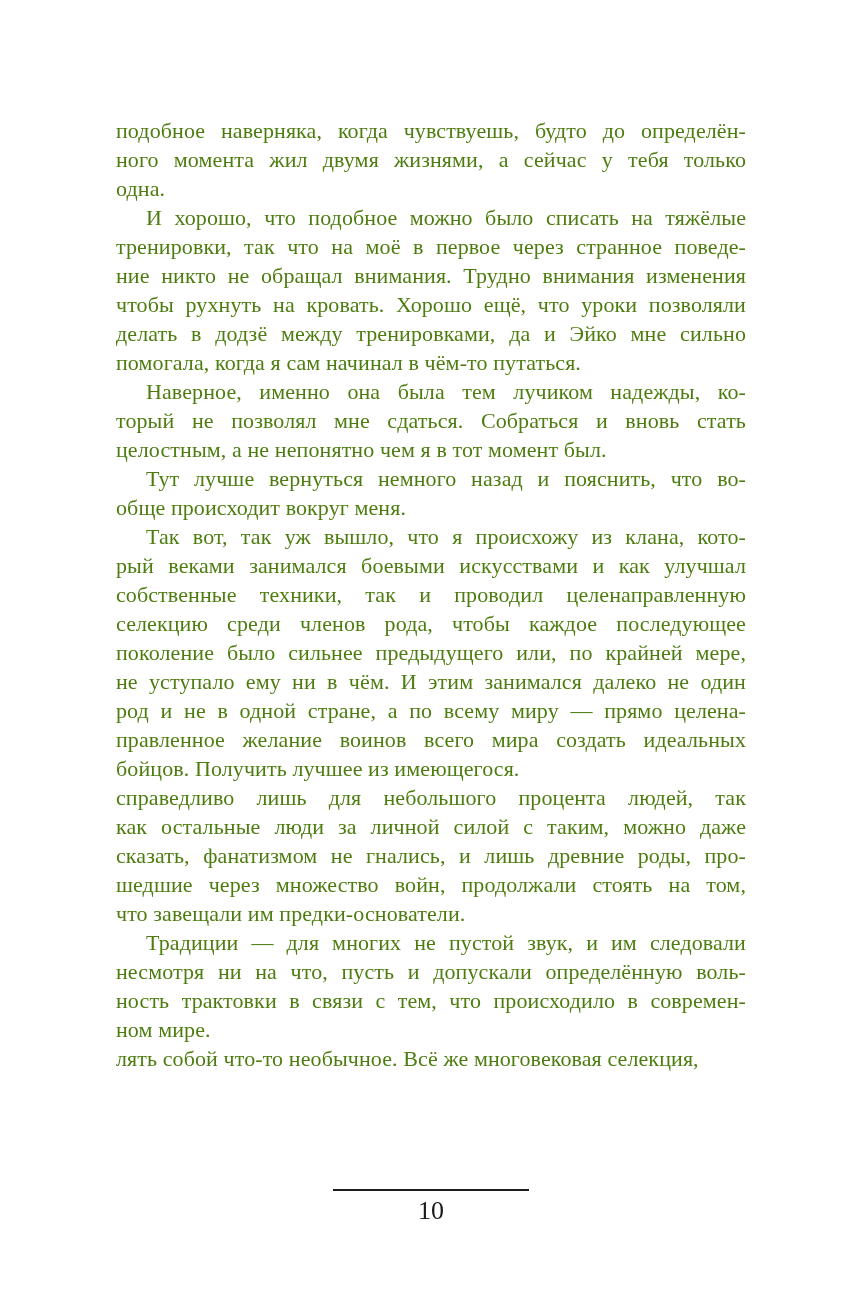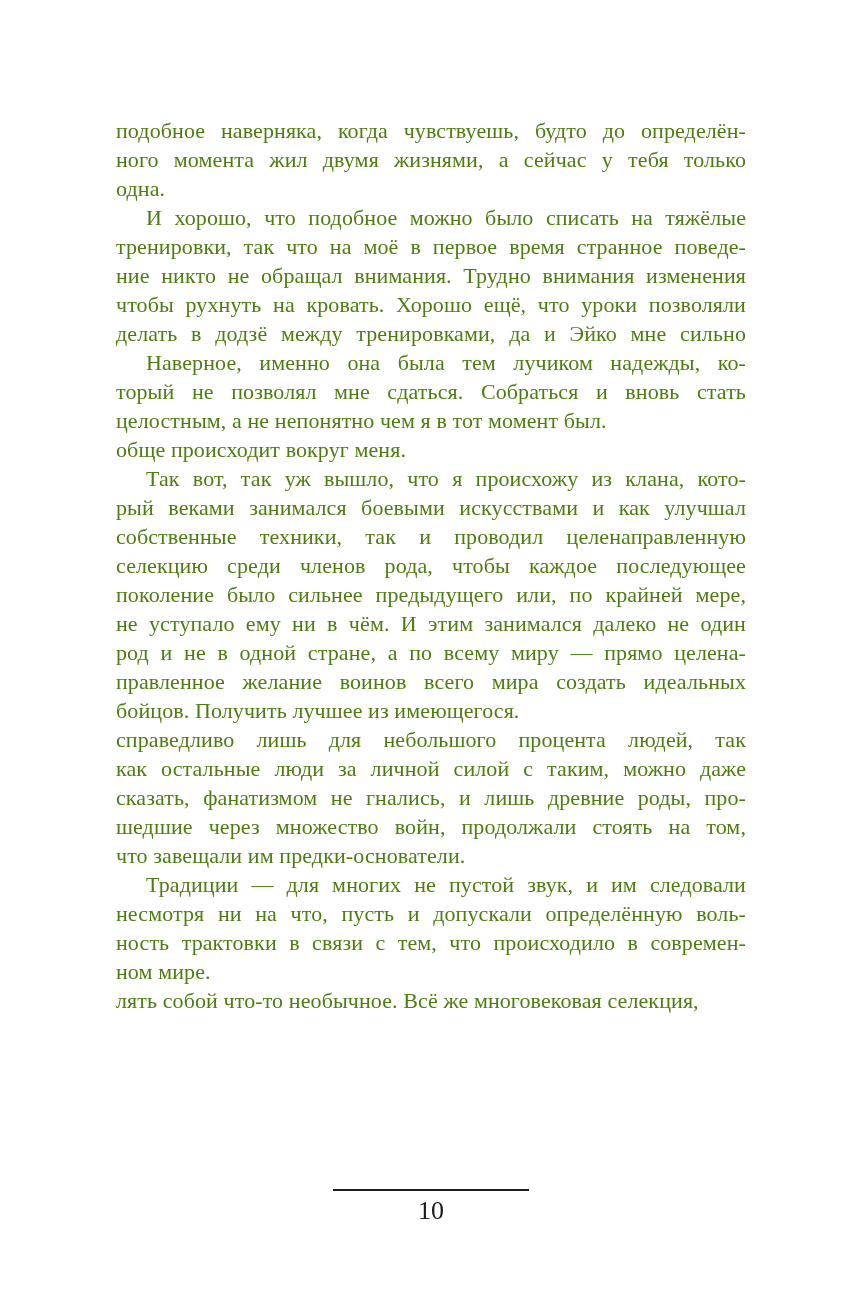--- a/index.html
+++ b/index.html
@@ -69,31 +69,33 @@
 
 <div class="book-page">
   <div class="text-block" id="text-block">
       <div class="paragraph">
         <div class="line">подобное наверняка, когда чувствуешь, будто до определён-</div>
         <div class="line">ного момента жил двумя жизнями, а сейчас у тебя только</div>
         <div class="line last">одна.</div>
       </div>
       <div class="paragraph">
         <div class="line indent">И хорошо, что подобное можно было списать на тяжёлые</div>
-        <div class="line">тренировки, так что на моё в первое время странное поведе-</div>
+        <div class="line">тренировки, так что на моё в первое через странное поведе-</div>
         <div class="line">ние никто не обращал внимания. Трудно внимания изменения</div>
         <div class="line">чтобы рухнуть на кровать. Хорошо ещё, что уроки позволяли</div>
         <div class="line">делать в додзё между тренировками, да и Эйко мне сильно</div>
+        <div class="line last">помогала, когда я сам начинал в чём-то путаться.</div>
       </div>
       <div class="paragraph">
         <div class="line indent">Наверное, именно она была тем лучиком надежды, ко-</div>
         <div class="line">торый не позволял мне сдаться. Собраться и вновь стать</div>
         <div class="line last">целостным, а не непонятно чем я в тот момент был.</div>
       </div>
       <div class="paragraph">
+        <div class="line indent">Тут лучше вернуться немного назад и пояснить, что во-</div>
         <div class="line last">обще происходит вокруг меня.</div>
       </div>
       <div class="paragraph">
         <div class="line indent">Так вот, так уж вышло, что я происхожу из клана, кото-</div>
         <div class="line">рый веками занимался боевыми искусствами и как улучшал</div>
         <div class="line">собственные техники, так и проводил целенаправленную</div>
         <div class="line">селекцию среди членов рода, чтобы каждое последующее</div>
         <div class="line">поколение было сильнее предыдущего или, по крайней мере,</div>
         <div class="line">не уступало ему ни в чём. И этим занимался далеко не один</div>
         <div class="line">род и не в одной стране, а по всему миру — прямо целена-</div>

